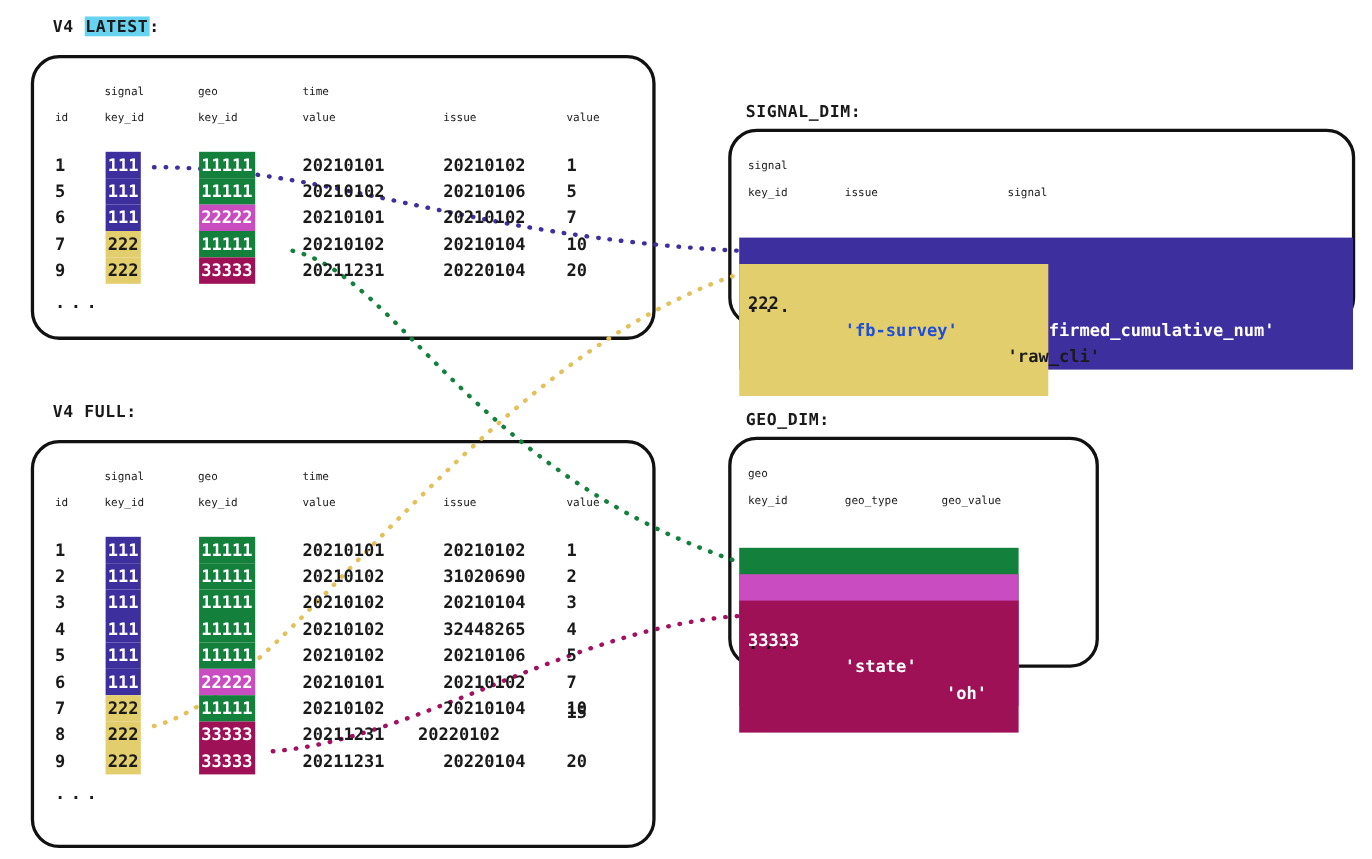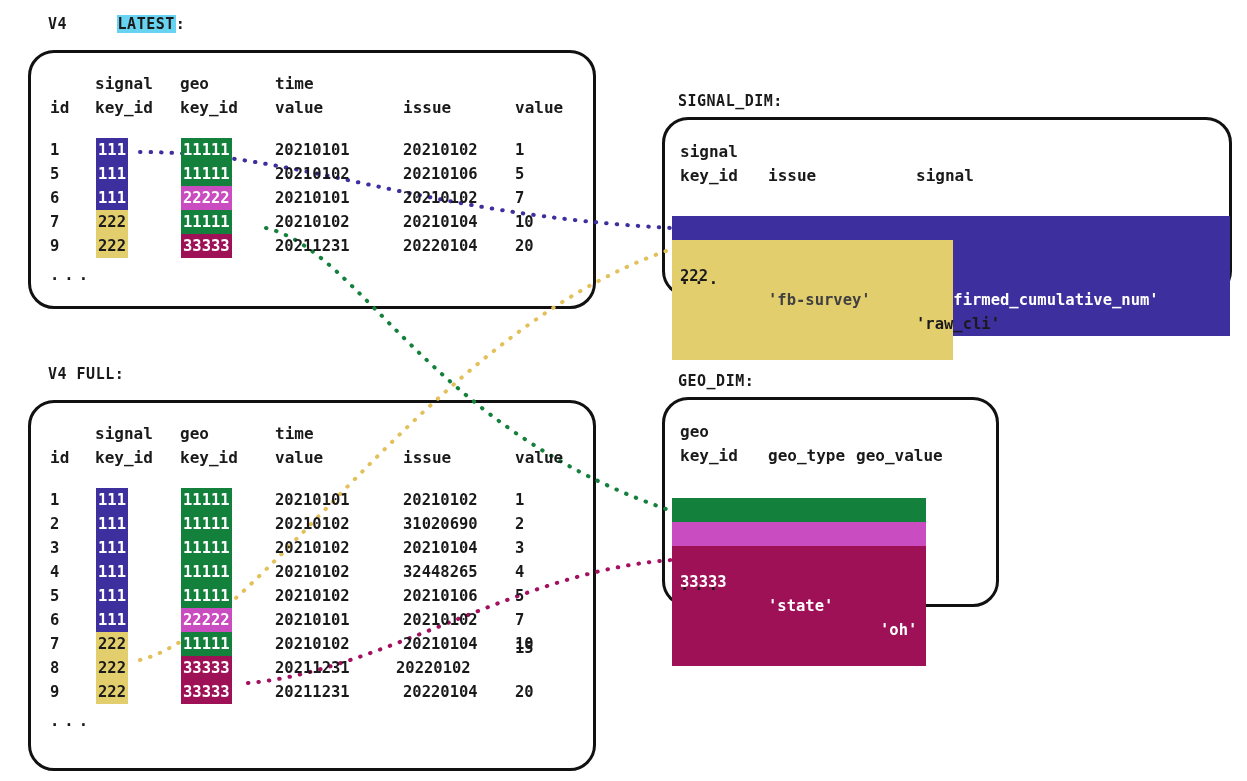--- a/index.html
+++ b/index.html
@@ -4,25 +4,25 @@
 <style>
   html,body{margin:0;padding:0;background:#ffffff;}
   body{width:1247px;height:781px;overflow:hidden;
        font-family:"DejaVu Sans Mono","Liberation Mono",monospace;
        color:#1a1a1a;}
   #root{position:relative;width:1247px;height:781px;}
 
   .svg-layer{position:absolute;left:0;top:0;width:1247px;height:781px;pointer-events:none;}
 
   .caption{position:absolute;font-size:15px;font-weight:bold;letter-spacing:0.5px;white-space:pre;}
-  .hl-cyan{background:#68d3f0;padding:0 1px;margin-left:40px;}
+  .hl-cyan{background:#68d3f0;padding:0 1px;}
 
   .panel{position:absolute;border:3.5px solid #111111;border-radius:26px;background:#ffffff;box-sizing:border-box;}
 
-  .hdr{position:absolute;font-size:16px;font-weight:bold;white-space:pre;line-height:24px;}
+  .hdr{position:absolute;font-size:10px;font-weight:normal;white-space:pre;line-height:24px;}
 
   .cell{position:absolute;white-space:pre;font-size:15.5px;font-weight:bold;line-height:24px;}
   .sw{position:absolute;white-space:pre;font-size:15.5px;font-weight:bold;line-height:24px;
       padding:0 2px;box-sizing:content-box;}
 
   .dots{position:absolute;font-size:15.5px;font-weight:bold;letter-spacing:5px;}
 </style>
 </head>
 <body>
 
@@ -158,21 +158,21 @@
     <div class="sw" style="left:96px;top:632px;background:#e3ce6e;color:#1a1a1a;">222</div>
     <div class="sw" style="left:181px;top:632px;background:#13803c;color:#ffffff;">11111</div>
     <div class="cell" style="left:275px;top:632px;">20210102</div>
     <div class="cell" style="left:403px;top:632px;">20210104</div>
     <div class="cell" style="left:515px;top:632px;">10</div>
 
     <div class="cell" style="left:50px;top:656px;">8</div>
     <div class="sw" style="left:96px;top:656px;background:#e3ce6e;color:#1a1a1a;">222</div>
     <div class="sw" style="left:181px;top:656px;background:#9e1157;color:#ffffff;">33333</div>
     <div class="cell" style="left:275px;top:656px;">20211231</div>
-    <div class="cell" style="left:396px;top:656px;">20220102</div>
+    <div class="cell" style="left:380px;top:656px;">20220102</div>
     <div class="cell" style="left:515px;top:636px;">15</div>
 
     <div class="cell" style="left:50px;top:680px;">9</div>
     <div class="sw" style="left:96px;top:680px;background:#e3ce6e;color:#1a1a1a;">222</div>
     <div class="sw" style="left:181px;top:680px;background:#9e1157;color:#ffffff;">33333</div>
     <div class="cell" style="left:275px;top:680px;">20211231</div>
     <div class="cell" style="left:403px;top:680px;">20220104</div>
     <div class="cell" style="left:515px;top:680px;">20</div>
 
     <div class="dots" style="left:50px;top:712px;">...</div>
@@ -185,21 +185,21 @@
     <div class="hdr" style="left:916px;top:164px;">signal</div>
 
     <div class="sw" style="left:672px;top:216px;width:554px;background:#3d2f9e;">
       <span style="position:absolute;left:8px;color:#ffffff;">111</span>
       <span style="position:absolute;left:96px;color:#ffffff;">'JHU'</span>
       <span style="position:absolute;left:244px;color:#ffffff;">'confirmed_cumulative_num'</span>
     </div>
 
     <div class="sw" style="left:672px;top:240px;width:277px;background:#e3ce6e;">
       <span style="position:absolute;left:8px;color:#1a1a1a;">222</span>
-      <span style="position:absolute;left:96px;color:#404040;">'fb-survey'</span>
+      <span style="position:absolute;left:96px;color:#1d4ed8;">'fb-survey'</span>
       <span style="position:absolute;left:244px;color:#1a1a1a;">'raw_cli'</span>
     </div>
 
     <div class="dots" style="left:680px;top:270px;">...</div>
   </div>
 
   <div>
     <div class="hdr" style="left:680px;top:420px;">geo</div>
     <div class="hdr" style="left:680px;top:444px;">key_id</div>
     <div class="hdr" style="left:768px;top:444px;">geo_type</div>
@@ -213,19 +213,19 @@
 
     <div class="sw" style="left:672px;top:522px;width:250px;background:#c94cc0;">
       <span style="position:absolute;left:8px;color:#ffffff;">22222</span>
       <span style="position:absolute;left:96px;color:#ffffff;">'state'</span>
       <span style="position:absolute;left:192px;color:#ffffff;">'ny'</span>
     </div>
 
     <div class="sw" style="left:672px;top:546px;width:250px;background:#9e1157;">
       <span style="position:absolute;left:8px;color:#ffffff;">33333</span>
       <span style="position:absolute;left:96px;color:#ffffff;">'state'</span>
-      <span style="position:absolute;left:208px;color:#ffffff;">'oh'</span>
+      <span style="position:absolute;left:188px;color:#ffffff;">'oh'</span>
     </div>
 
     <div class="dots" style="left:680px;top:576px;">...</div>
   </div>
 
 </div>
 
 </body></html>

